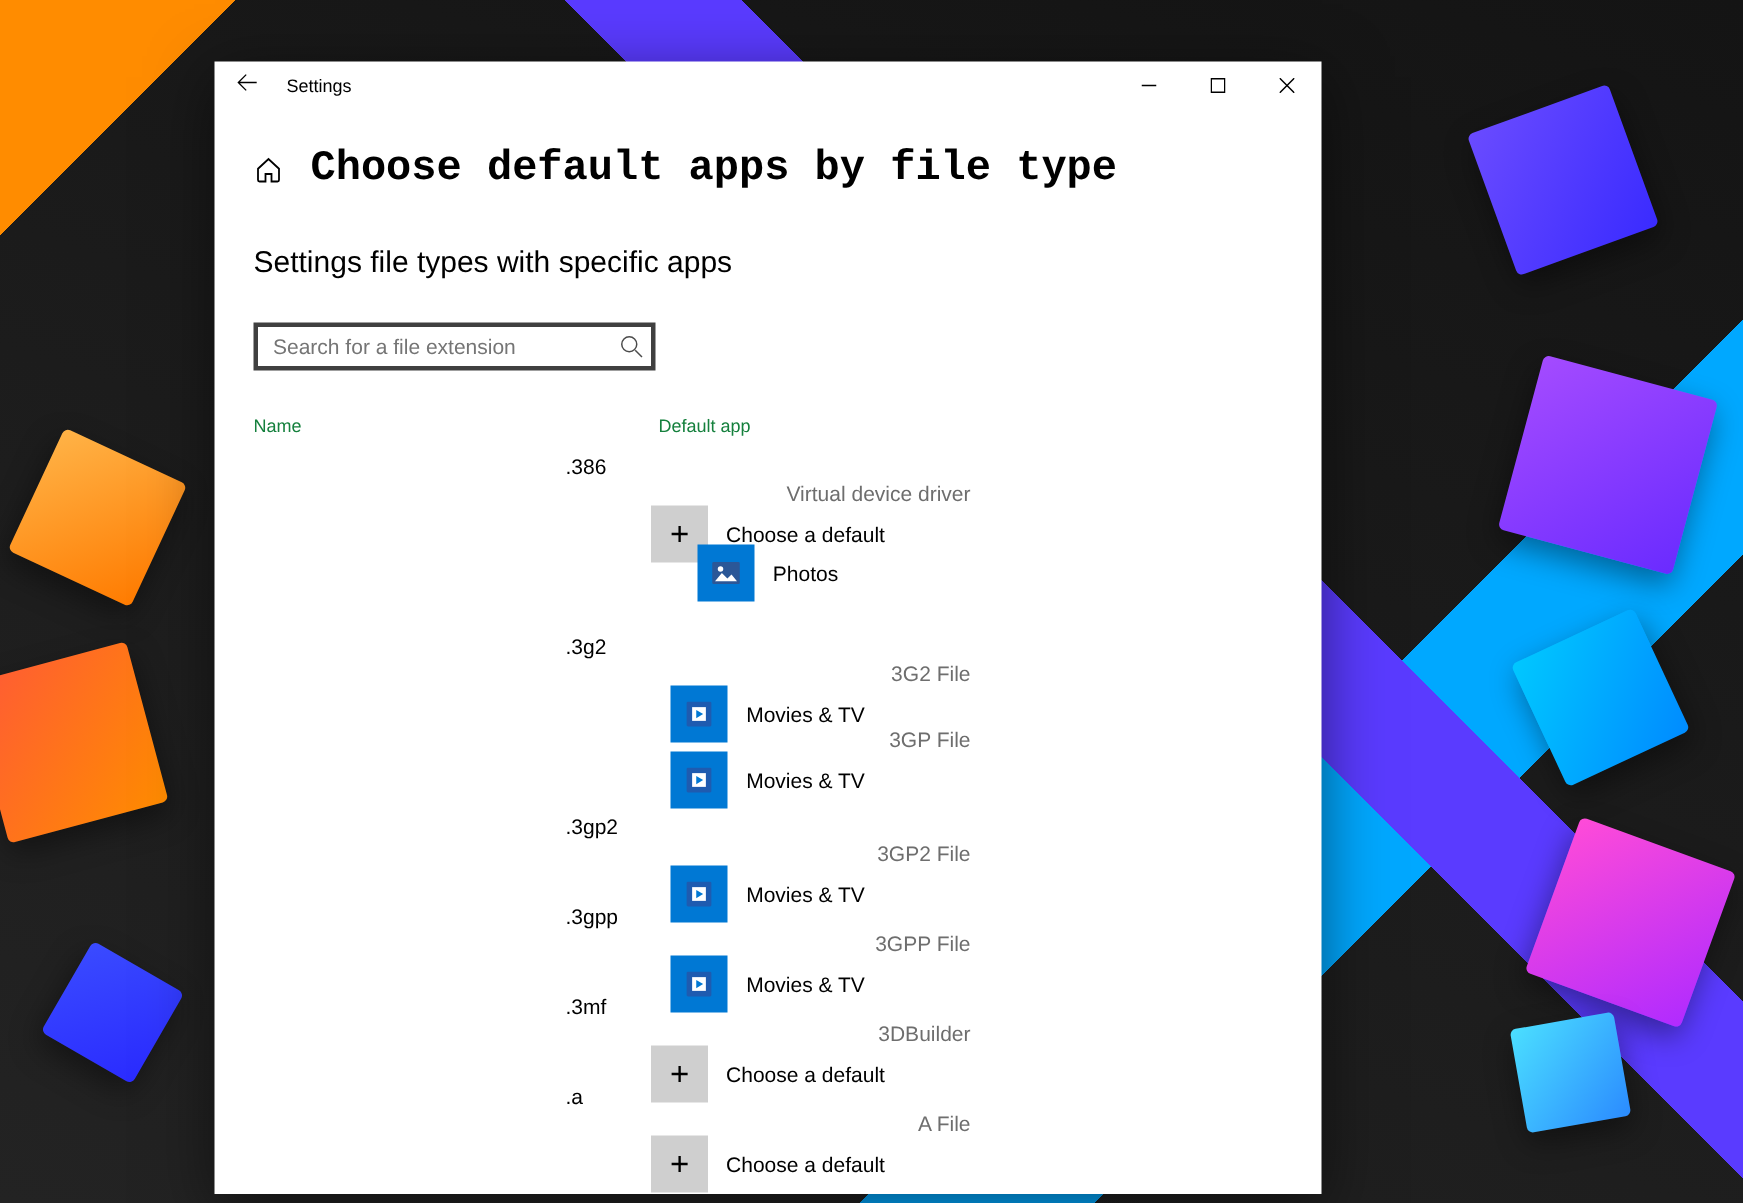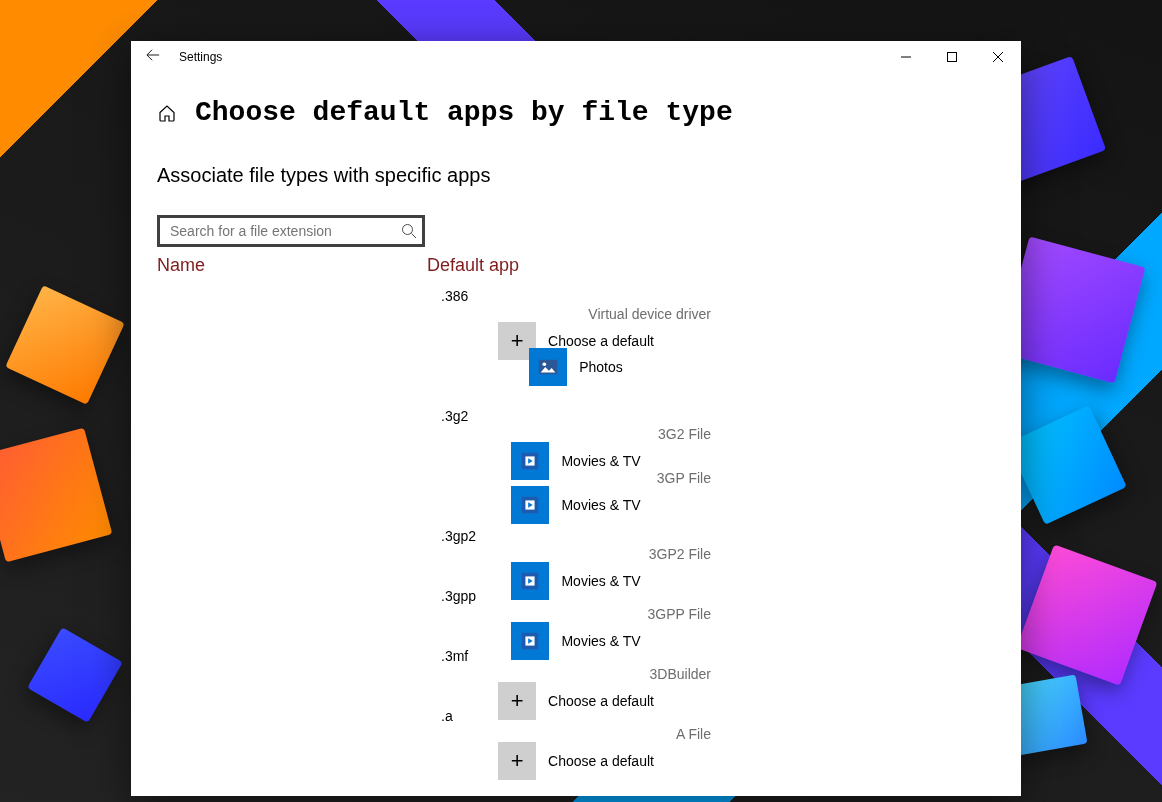--- a/index.html
+++ b/index.html
@@ -25,22 +25,22 @@
   .c2{left:-10px;top:440px;width:110px;height:110px;background:linear-gradient(135deg,#ff5a36,#ff8c00);transform:rotate(-15deg);}
   .c3{left:40px;top:640px;width:70px;height:70px;background:linear-gradient(135deg,#3a4bff,#2a2bff);transform:rotate(30deg);}
   .c4{right:70px;top:70px;width:100px;height:100px;background:linear-gradient(135deg,#6a4bff,#3a2bff);transform:rotate(-20deg);}
   .c5{right:30px;top:250px;width:120px;height:120px;background:linear-gradient(135deg,#a44bff,#6a2bff);transform:rotate(15deg);}
   .c6{right:50px;top:420px;width:90px;height:90px;background:linear-gradient(135deg,#00c8ff,#008bff);transform:rotate(-25deg);}
   .c7{right:20px;top:560px;width:110px;height:110px;background:linear-gradient(135deg,#ff4bd8,#b02bff);transform:rotate(20deg);}
   .c8{right:80px;top:680px;width:70px;height:70px;background:linear-gradient(135deg,#4bdfff,#2b8bff);transform:rotate(-10deg);}
 
   .window{
     position:absolute;
-    left:131px;top:41px;
-    width:890px;height:755px;
+    left:143px;top:41px;
+    width:738px;height:755px;
     background:#ffffff;
     box-shadow:0 10px 40px rgba(0,0,0,.5);
     display:flex;flex-direction:column;
     color:#000;
   }
   .titlebar{
     height:32px;
     display:flex;align-items:center;
     font-size:12px;
   }
@@ -57,21 +57,21 @@
   .subheading{font-size:20px;margin-top:36px;font-weight:400;}
 
   .search-wrap{margin-top:28px;position:relative;width:268px;}
   .search-input{
     width:100%;height:32px;box-sizing:border-box;
     border:3px solid #404040;padding:0 32px 0 10px;
     font-size:14px;font-family:inherit;outline:none;
   }
   .search-icon{position:absolute;right:8px;top:8px;width:16px;height:16px;opacity:.7;}
 
-  .col-headers{display:flex;margin-top:8px;font-size:18px;color:#7f1d1d;}
+  .col-headers{display:flex;margin-top:30px;font-size:12px;color:#15803d;}
   .col-name{width:270px;}
   .col-app{}
 
   .rows{margin-top:12px;}
   .row{display:flex;align-items:center;height:60px;flex-direction:column;}
   .name-cell{width:270px;}
   .ext{font-size:14px;color:#000;}
   .desc{font-size:14px;color:#6e6e6e;margin-top:2px;text-align:right;}
   .app-cell{display:flex;align-items:center;cursor:default;}
   .app-tile{
@@ -126,21 +126,21 @@
   </div>
 
   <div class="content">
     <div class="head-row">
       <svg class="home-icon" viewBox="0 0 20 20">
           <path d="M3 9.5 10 3l7 6.5V17a1 1 0 0 1-1 1h-4v-5H8v5H4a1 1 0 0 1-1-1V9.5Z" fill="none" stroke="#000" stroke-width="1.2"></path>
         </svg>
       <div class="page-title">Choose default apps by file type</div>
     </div>
 
-    <div class="subheading">Associate file types with specific apps</div>
+    <div class="subheading">Settings file types with specific apps</div>
 
     <div class="search-wrap">
       <input class="search-input" type="text" placeholder="Search for a file extension" style="">
       <svg class="search-icon" viewBox="0 0 16 16">
           <circle cx="6.5" cy="6.5" r="5" stroke="#000" fill="none" stroke-width="1"></circle>
           <path d="M10.5 10.5 15 15" stroke="#000" stroke-width="1"></path>
         </svg>
     </div>
 
     <div class="col-headers">

